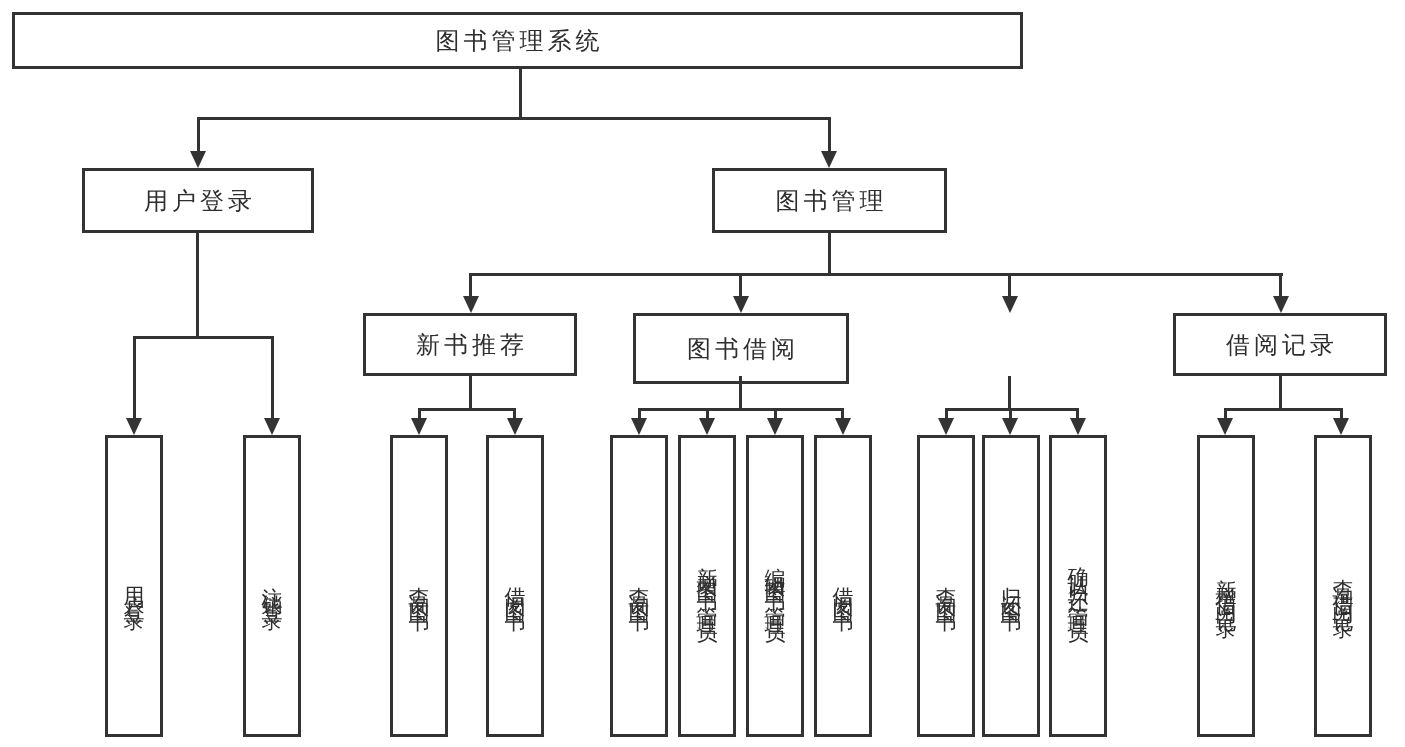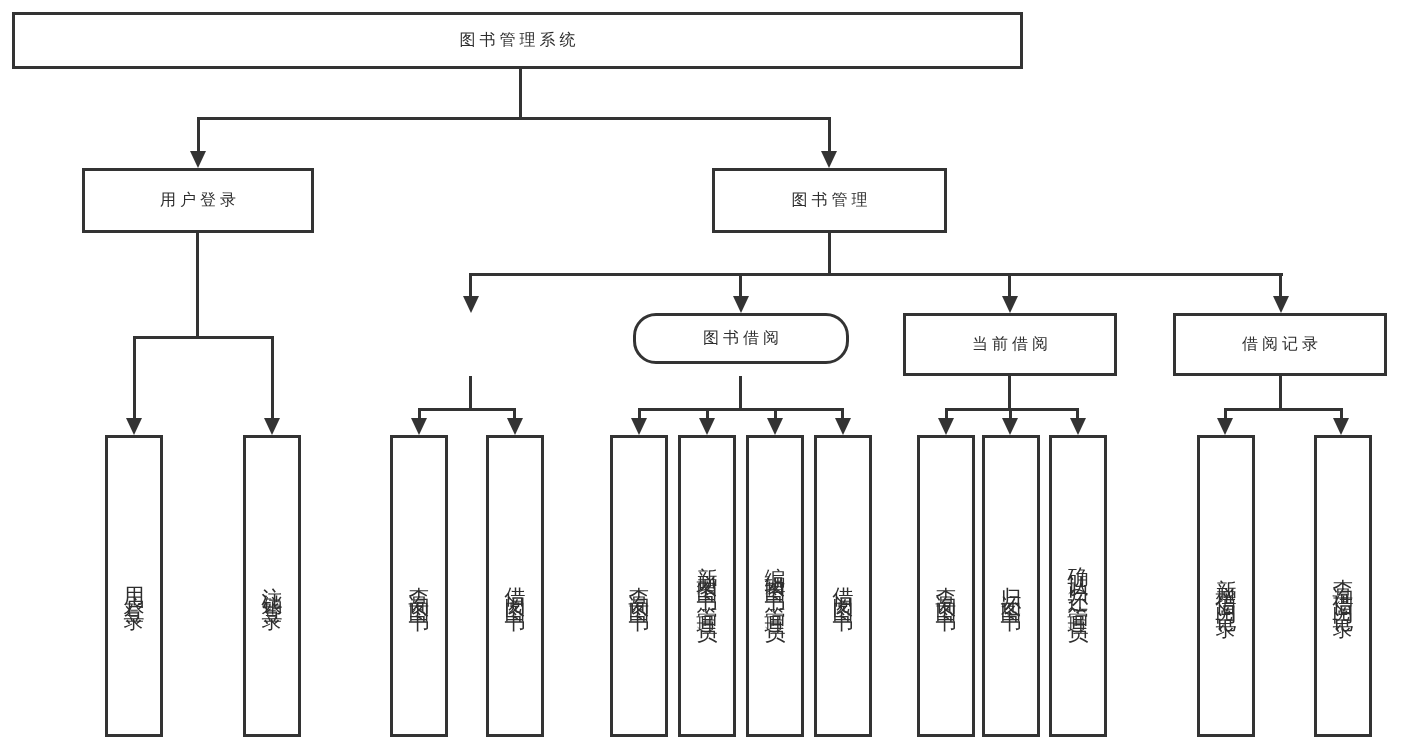--- a/index.html
+++ b/index.html
@@ -22,21 +22,21 @@
     overflow: hidden;
   }
   .nodebox {
     position: absolute;
     border: 3px solid var(--line);
     background: var(--background);
     display: flex;
     align-items: center;
     justify-content: center;
     color: var(--text);
-    font-size: 16px;
+    font-size: 24px;
     letter-spacing: 4px;
     text-indent: 4px; 
     white-space: nowrap;
   }
   .leafbox {
     position: absolute;
     border: 3px solid var(--line);
     background: var(--background);
     display: flex;
     align-items: center;
@@ -99,25 +99,25 @@
   <div class="hline" style="left:470px; top:273px; width:813px;"></div>
   <div class="vline" style="left:469px; top:273px; height:25px;"></div>
   <div class="ah" style="left:463px; top:296px;"></div>
   <div class="vline" style="left:739px; top:273px; height:25px;"></div>
   <div class="ah" style="left:733px; top:296px;"></div>
   <div class="vline" style="left:1008px; top:273px; height:25px;"></div>
   <div class="ah" style="left:1002px; top:296px;"></div>
   <div class="vline" style="left:1279px; top:273px; height:25px;"></div>
   <div class="ah" style="left:1273px; top:296px;"></div>
 
-  <div class="nodebox" style="left:633px; top:313px; width:216px; height:51px;border-radius:23px;">
+  <div class="nodebox" style="left:363px; top:313px; width:214px; height:63px;">
+    <span>新书推荐</span>
+  </div>
+  <div class="nodebox" style="left:633px; top:313px; width:216px; height:71px;">
     <span>图书借阅</span>
-  </div>
-  <div class="nodebox" style="left:903px; top:313px; width:214px; height:63px;">
-    <span>当前借阅</span>
   </div>
   <div class="nodebox" style="left:1173px; top:313px; width:214px; height:63px;">
     <span>借阅记录</span>
   </div>
 
   <div class="vline" style="left:469px; top:376px; height:34px;"></div>
   <div class="hline" style="left:418px; top:408px; width:98px;"></div>
   <div class="vline" style="left:418px; top:408px; height:11px;"></div>
   <div class="ah" style="left:411px; top:418px;"></div>
   <div class="vline" style="left:513px; top:408px; height:11px;"></div>

